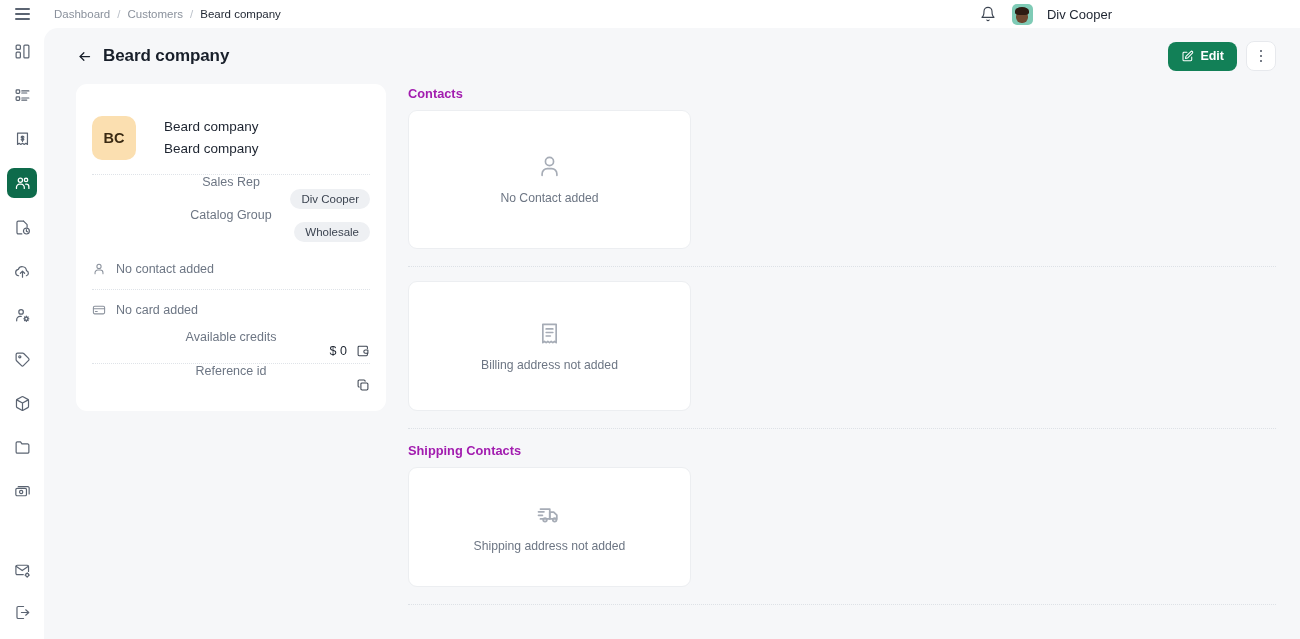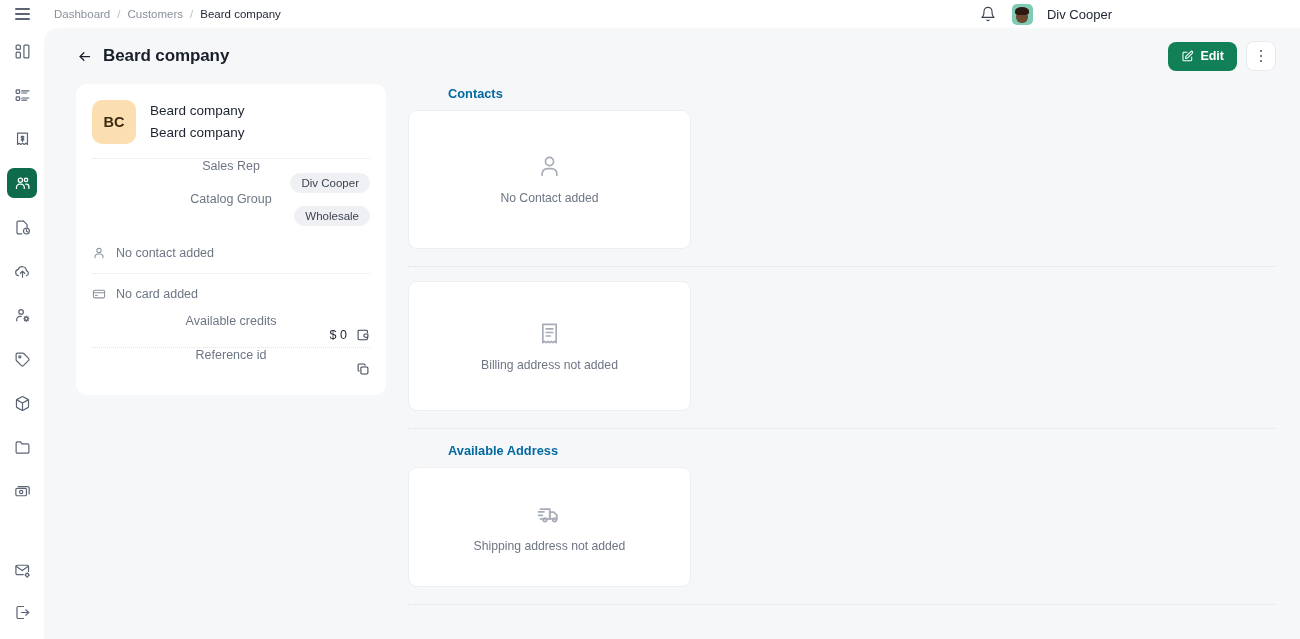--- a/index.html
+++ b/index.html
@@ -213,22 +213,23 @@
   .info-card {
     width: 310px;
     flex: none;
     background: #ffffff;
     border-radius: 11px;
     padding: 16px 16px 14px 16px;
   }
   .ic-head {
     display: flex;
     align-items: center;
-    gap: 14px;
+    gap: 28px;
     padding-bottom: 14px;
+    margin-top: 16px;
   }
   .ic-avatar {
     width: 44px; height: 44px;
     border-radius: 10px;
     background: #fbdfb0;
     color: #3a2a13;
     font-size: 14.5px;
     font-weight: bold;
     display: flex;
     align-items: center;
@@ -288,23 +289,22 @@
 
   
   .sections {
     flex: 1 1 auto;
     min-width: 0;
     padding-top: 2px;
   }
   .sec-title {
     font-size: 12.8px;
     font-weight: bold;
-    color: #0369a1;
+    color: #a21caf;
     margin-bottom: 9px;
-    margin-left: 40px;
   }
   .empty-box {
     width: 283px;
     background: #ffffff;
     border: 1px solid #eceef1;
     border-radius: 9px;
     display: flex;
     flex-direction: column;
     align-items: center;
     justify-content: center;
@@ -594,21 +594,21 @@
             <line x1="8.8" y1="7.6" x2="15.2" y2="7.6"></line>
             <line x1="8.8" y1="11" x2="15.2" y2="11"></line>
             <line x1="8.8" y1="14.4" x2="12.8" y2="14.4"></line>
           </svg>
         </span>
         <span class="cap">Billing address not added</span>
       </div>
 
       <hr class="sec-divider">
 
-      <div class="sec-title">Available Address</div>
+      <div class="sec-title">Shipping Contacts</div>
       <div class="empty-box" style="height:120px">
         <span style="display:flex;">
           <svg width="26" height="26" viewBox="0 0 24 24" fill="none" stroke="#a6acb6" stroke-width="1.6" stroke-linecap="round" stroke-linejoin="round">
             <path d="M3.2 7.4h8.6v9.2H3.2"></path>
             <path d="M11.8 10.2h3.6l2.9 2.9v3.5h-6.5z"></path>
             <circle cx="7.4" cy="17.4" r="1.7"></circle>
             <circle cx="16.3" cy="17.4" r="1.7"></circle>
             <line x1="1.4" y1="10" x2="6.4" y2="10"></line>
             <line x1="1.4" y1="13.2" x2="5" y2="13.2"></line>
           </svg>

